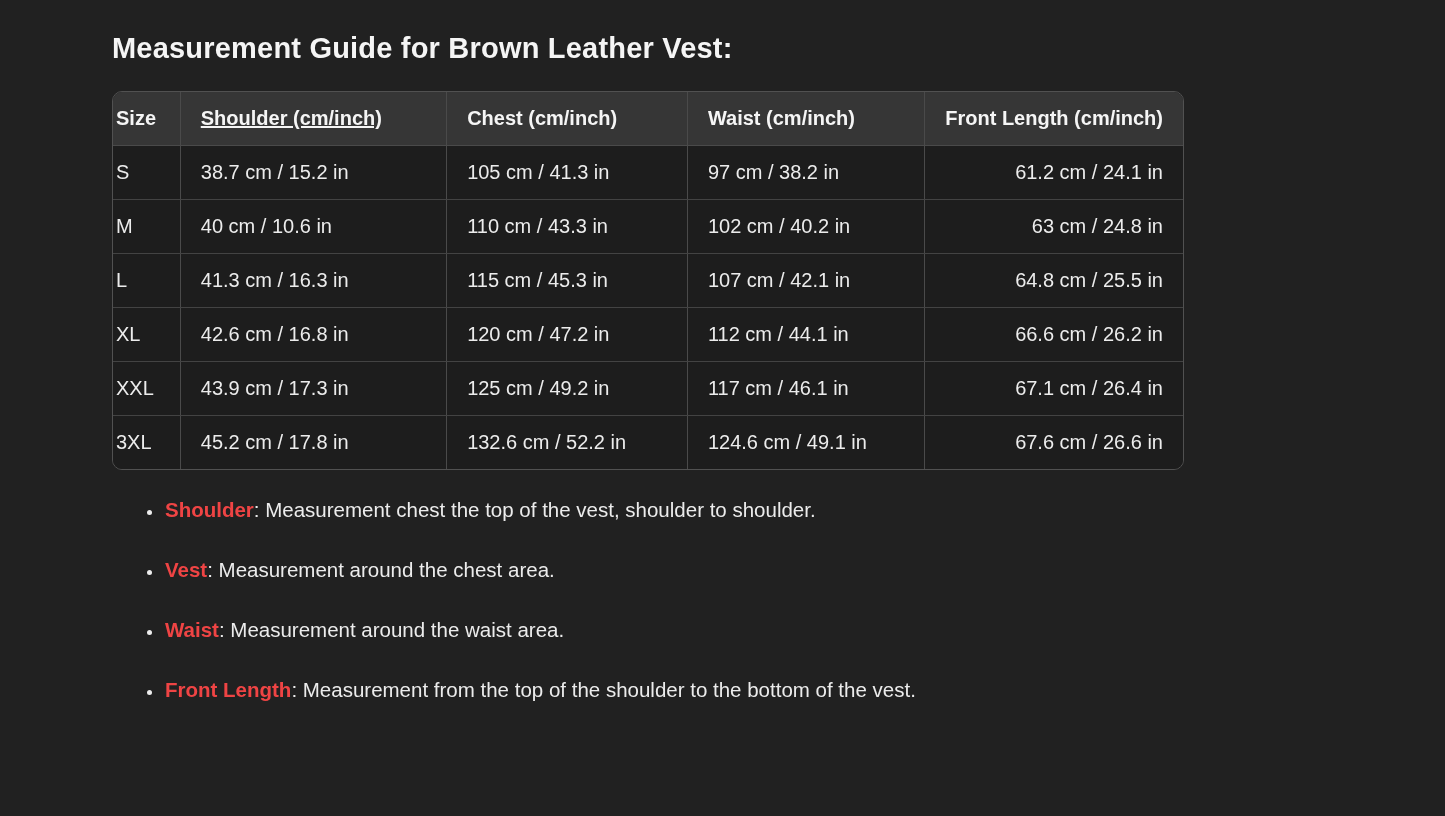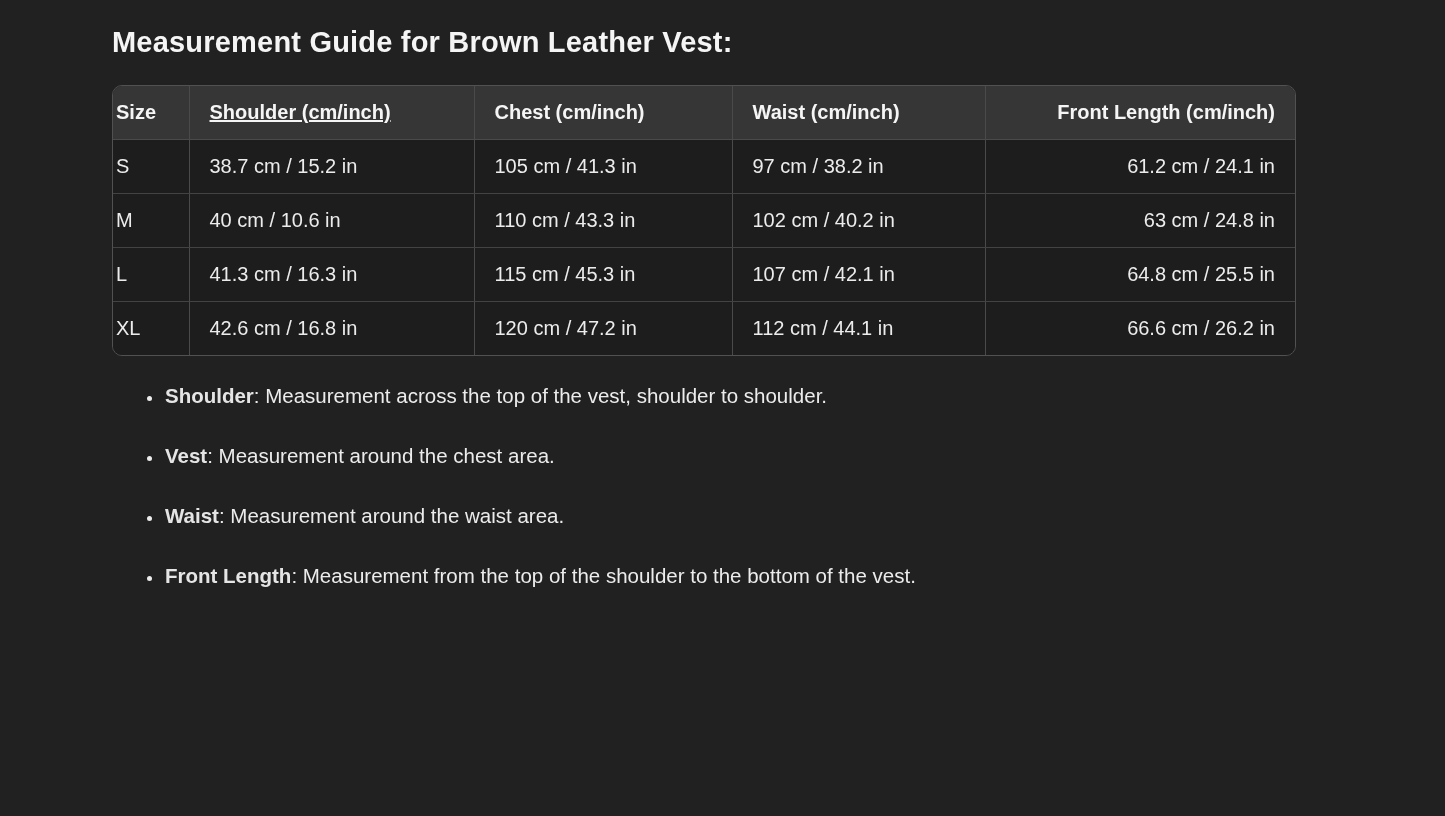--- a/index.html
+++ b/index.html
@@ -4,34 +4,34 @@
 <style>
   * { box-sizing: border-box; }
   html, body {
     margin: 0; padding: 0;
     width: 1445px; height: 816px;
     background: #212121;
     color: #ececec;
     font-family: "Liberation Sans", sans-serif;
     overflow: hidden;
   }
-  .content { padding: 24px 112px 0 112px; }
+  .content { padding: 30px 112px 0 112px; }
 
   .page-title {
     font-size: 29px;
     font-weight: 700;
     color: #f5f5f5;
     margin: 0;
     line-height: 36px;
     letter-spacing: 0.2px;
   }
 
   .tbl-wrap {
     margin-top: 25px;
-    width: 1184px;
+    width: 1072px;
     border: 1px solid #515151;
     border-radius: 10px;
     overflow: hidden;
   }
   table {
     width: 100%;
     border-collapse: collapse;
     font-size: 20px;
   }
   th, td {
@@ -76,21 +76,21 @@
     padding: 0 0 0 52px;
     list-style: disc;
   }
   ul.key-list li {
     font-size: 20.5px;
     line-height: 27px;
     margin-bottom: 33px;
     padding-left: 1px;
   }
   ul.key-list li::marker { color: #ececec; font-size: 18px; }
-  .key-term { font-weight: 700; color: #e5e5e5; }
+  .key-term { font-weight: 700; color: #ef4444; }
 </style>
 </head>
 <body>
 
 <div class="content">
 
   <h2 class="page-title">Measurement Guide for Brown Leather Vest:</h2>
 
   <div class="tbl-wrap">
     <table>
@@ -125,28 +125,42 @@
           <td>107 cm / 42.1 in</td>
           <td>64.8 cm / 25.5 in</td>
         </tr>
         <tr>
           <td class="col-size">XL</td>
           <td>42.6 cm / 16.8 in</td>
           <td>120 cm / 47.2 in</td>
           <td>112 cm / 44.1 in</td>
           <td>66.6 cm / 26.2 in</td>
         </tr>
+        <tr>
+          <td class="col-size">XXL</td>
+          <td>43.9 cm / 17.3 in</td>
+          <td>125 cm / 49.2 in</td>
+          <td>117 cm / 46.1 in</td>
+          <td>67.1 cm / 26.4 in</td>
+        </tr>
+        <tr>
+          <td class="col-size">3XL</td>
+          <td>45.2 cm / 17.8 in</td>
+          <td>132.6 cm / 52.2 in</td>
+          <td>124.6 cm / 49.1 in</td>
+          <td>67.6 cm / 26.6 in</td>
+        </tr>
       </tbody>
     </table>
   </div>
 
 
   <ul class="key-list">
     <li>
-      <span class="key-term">Shoulder</span><span>: Measurement across the top of the vest, shoulder to shoulder.</span>
+      <span class="key-term">Shoulder</span><span>: Measurement chest the top of the vest, shoulder to shoulder.</span>
     </li>
     <li>
       <span class="key-term">Vest</span><span>: Measurement around the chest area.</span>
     </li>
     <li>
       <span class="key-term">Waist</span><span>: Measurement around the waist area.</span>
     </li>
     <li>
       <span class="key-term">Front Length</span><span>: Measurement from the top of the shoulder to the bottom of the vest.</span>
     </li>

